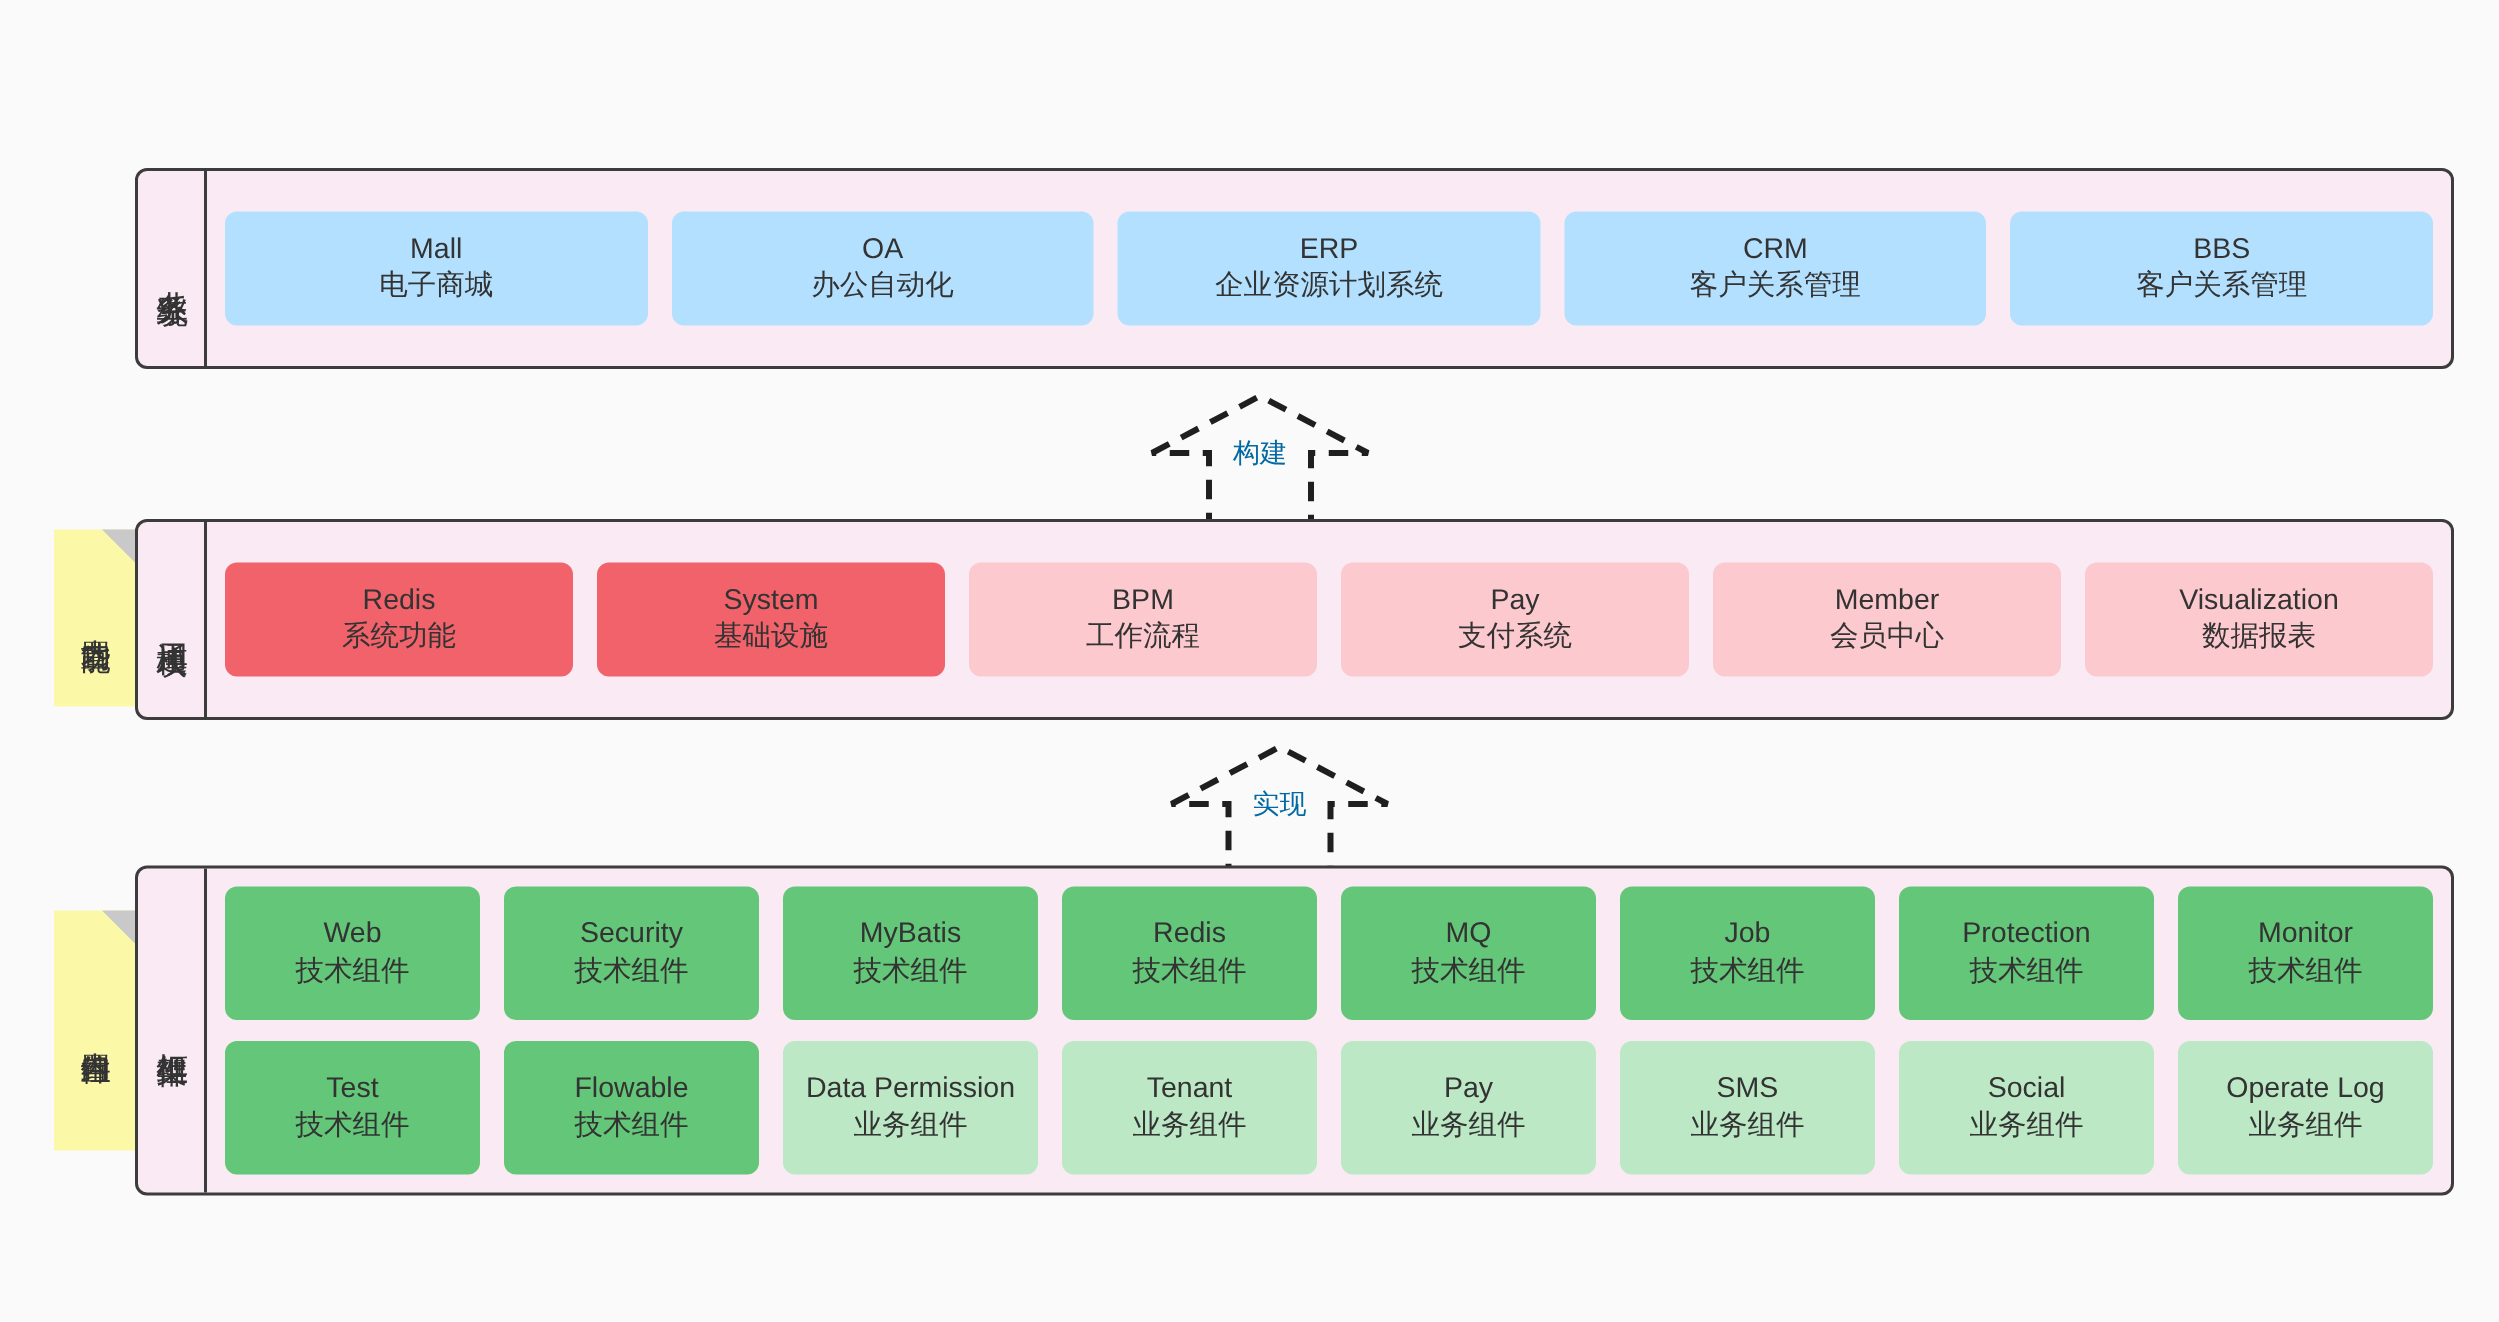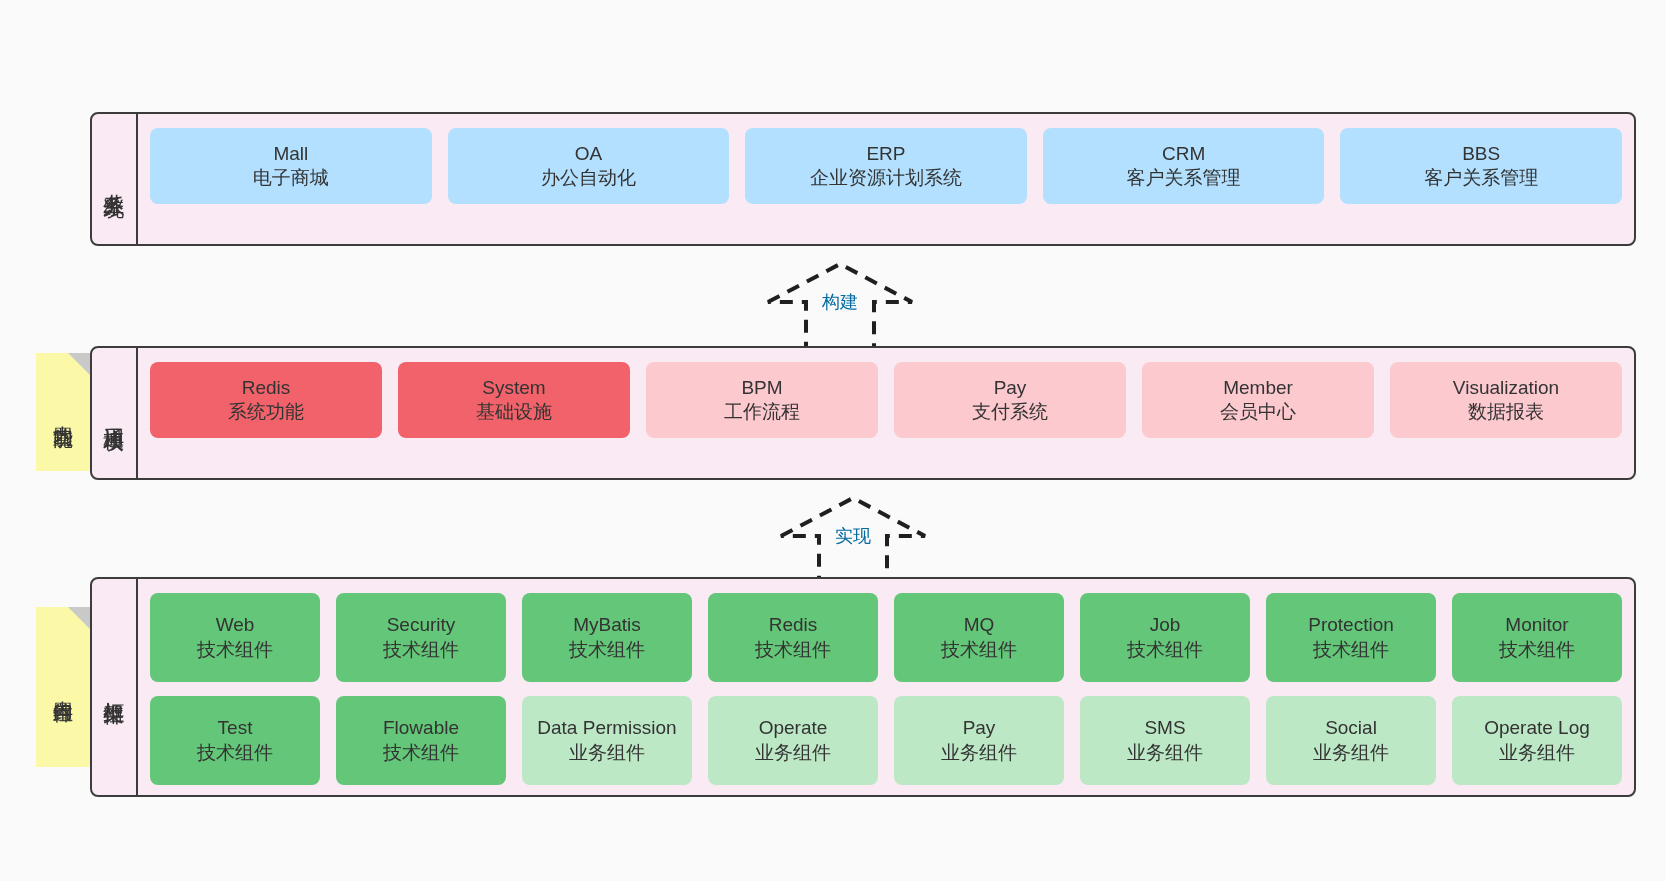--- a/index.html
+++ b/index.html
@@ -49,20 +49,21 @@
     writing-mode: vertical-rl;
     text-orientation: upright;
     white-space: nowrap;
     padding: 6px 0;
   }
 
   .layer-body {
     flex: 1 1 auto;
     display: flex;
     flex-direction: column;
+    justify-content: center;
     padding: 14px 12px;
     gap: 14px;
   }
 
   .row {
     display: flex;
     flex-direction: row;
     gap: 16px;
   }
 
@@ -284,21 +285,21 @@
         </div>
         <div class="card green">
           <span class="t-en">Flowable</span>
           <span class="t-cn">技术组件</span>
         </div>
         <div class="card lgreen">
           <span class="t-en">Data Permission</span>
           <span class="t-cn">业务组件</span>
         </div>
         <div class="card lgreen">
-          <span class="t-en">Operate</span>
+          <span class="t-en">Tenant</span>
           <span class="t-cn">业务组件</span>
         </div>
         <div class="card lgreen">
           <span class="t-en">Pay</span>
           <span class="t-cn">业务组件</span>
         </div>
         <div class="card lgreen">
           <span class="t-en">SMS</span>
           <span class="t-cn">业务组件</span>
         </div>

